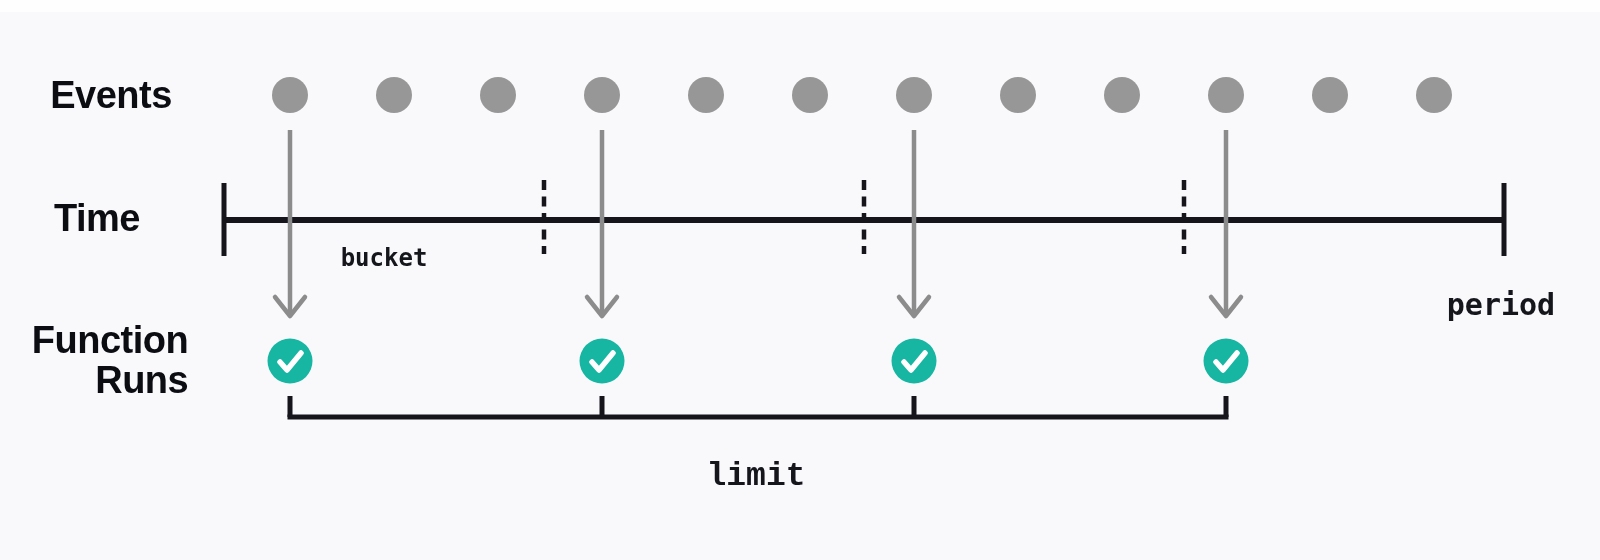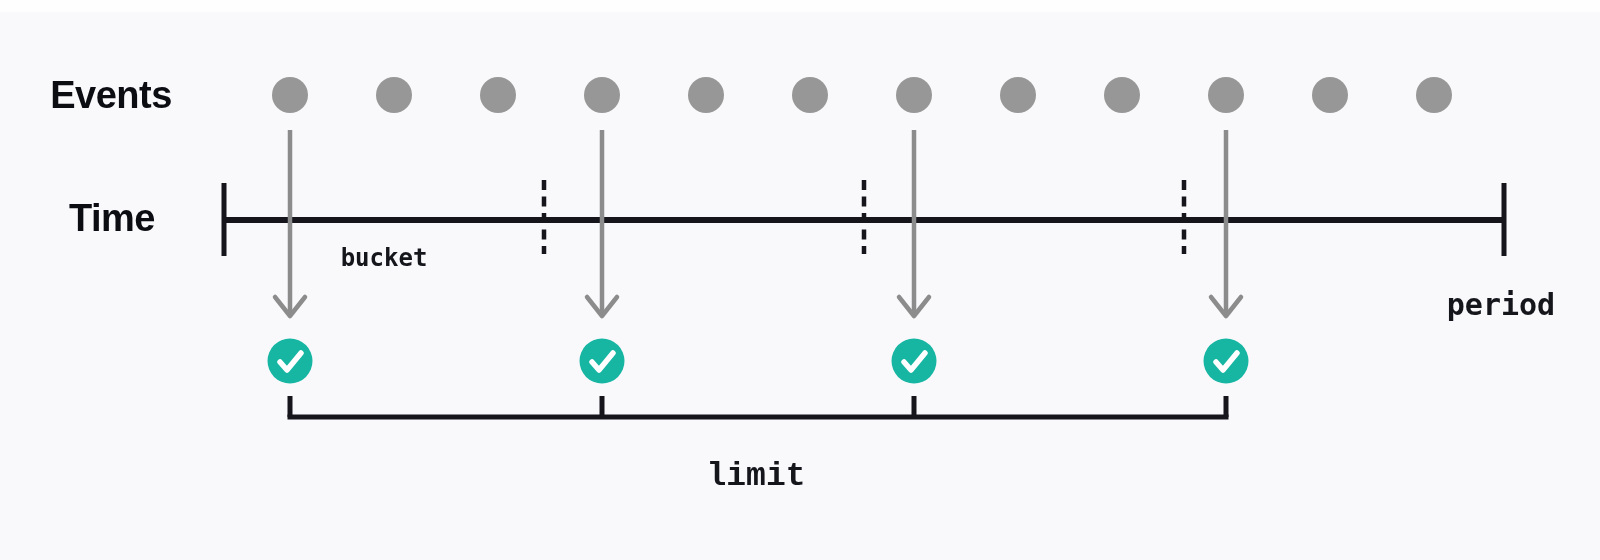--- a/index.html
+++ b/index.html
@@ -113,22 +113,24 @@
         <line x1="287.5" y1="417" x2="1228.5" y2="417" stroke="#15151b" stroke-width="5"></line>
         <line x1="290" y1="396" x2="290" y2="417" stroke="#15151b" stroke-width="5"></line>
         <line x1="602" y1="396" x2="602" y2="417" stroke="#15151b" stroke-width="5"></line>
         <line x1="914" y1="396" x2="914" y2="417" stroke="#15151b" stroke-width="5"></line>
         <line x1="1226" y1="396" x2="1226" y2="417" stroke="#15151b" stroke-width="5"></line>
       </g>
   </svg>
 
   <div class="row-label" style="left:111px;top:95px;">Events</div>
 
-  <div class="row-label" style="left:112px;top:218px;">Time</div>
+  <div class="row-label" style="left:97px;top:218px;">Time</div>
 
+  <div class="row-label" style="left:110px;top:360px;">Function
+Runs</div>
 
   <div class="mono-label" id="bucket-label" style="left:384px;top:246px;">bucket</div>
 
   <div class="mono-label" id="period-label" style="left:1501px;top:292px;">period</div>
 
   <div class="mono-label" id="limit-label" style="left:756px;top:464px;">limit</div>
 
 </div>
 
 </body></html>

